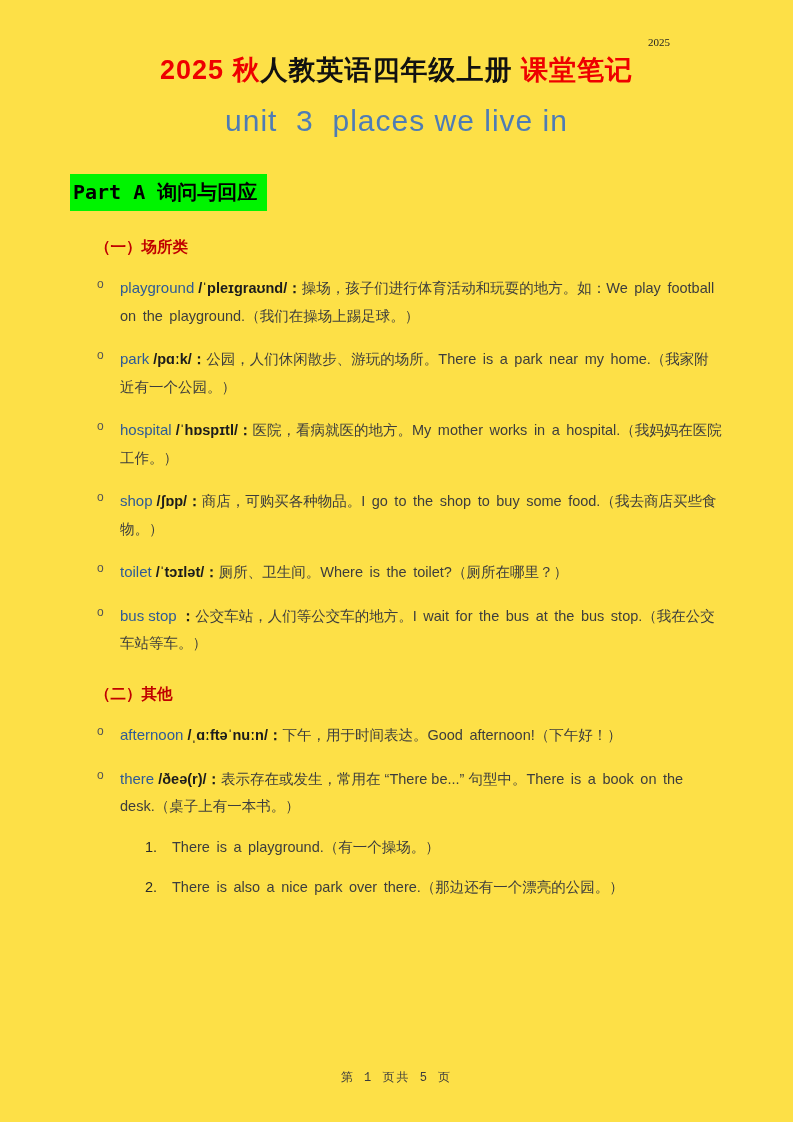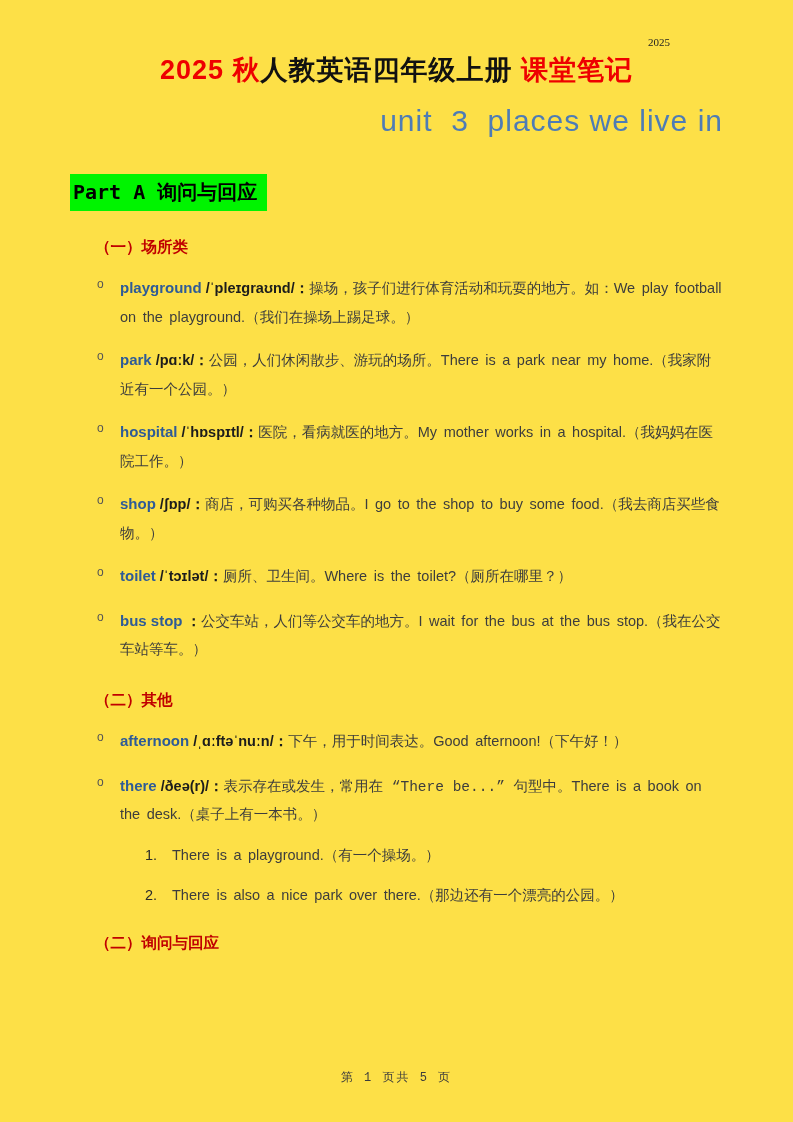--- a/index.html
+++ b/index.html
@@ -20,21 +20,21 @@
   }
   .doc-title{
     text-align:center;
     font-size:27px;font-weight:bold;
     margin-top:22px;
     letter-spacing:1px;
     color:#111;
   }
   .doc-title .red{color:#EE0000;}
   .doc-subtitle{
-    text-align:right;
+    text-align:center;
     font-size:30px;
     color:#4E7CB5;
     margin-top:16px;
     white-space:pre;
     letter-spacing:1px;
   }
   .part-a-wrap{margin-top:36px;}
   .part-a{
     display:inline-block;
     background:#00F400;
@@ -62,23 +62,23 @@
   .bullet{
     width:23px;flex:none;
     font-size:12px;color:#555;
     padding-top:3px;
   }
   .vocab-text{
     flex:1;
     font-size:14.5px;
     line-height:1.9;
   }
-  .term{color:#2E5B97;font-weight:bold;font-size:15px;margin-right:4px;}
+  .term{color:#2E5B97;font-weight:normal;font-size:15px;margin-right:4px;}
   .phonetic{font-weight:bold;color:#1c1c1c;}
-  .desc{color:#3d3d3d;font-family:Liberation Mono, monospace;}
+  .desc{color:#3d3d3d;}
   .example{color:#3d3d3d;word-spacing:2.5px;}
   .translation{color:#3d3d3d;}
   .sent-item{
     display:flex;
     margin:0 0 17px 75px;
     font-size:14.5px;
     line-height:1.6;
   }
   .sent-num{width:27px;flex:none;color:#2b2b2b;}
   .sent-body{flex:1;}
@@ -176,17 +176,16 @@
   <div class="sent-item">
     <span class="sent-num">1.</span>
     <span class="sent-body"><span class="sent-en">There is a playground.</span><span class="sent-cn">（有一个操场。）</span></span>
   </div>
 
   <div class="sent-item">
     <span class="sent-num">2.</span>
     <span class="sent-body"><span class="sent-en">There is also a nice park over there.</span><span class="sent-cn">（那边还有一个漂亮的公园。）</span></span>
   </div>
 
-  <div class="subhead">（二）询问与回应</div>
 
   <div class="footer">第 1 页共 5 页</div>
 
 </div>
 
 </body></html>

